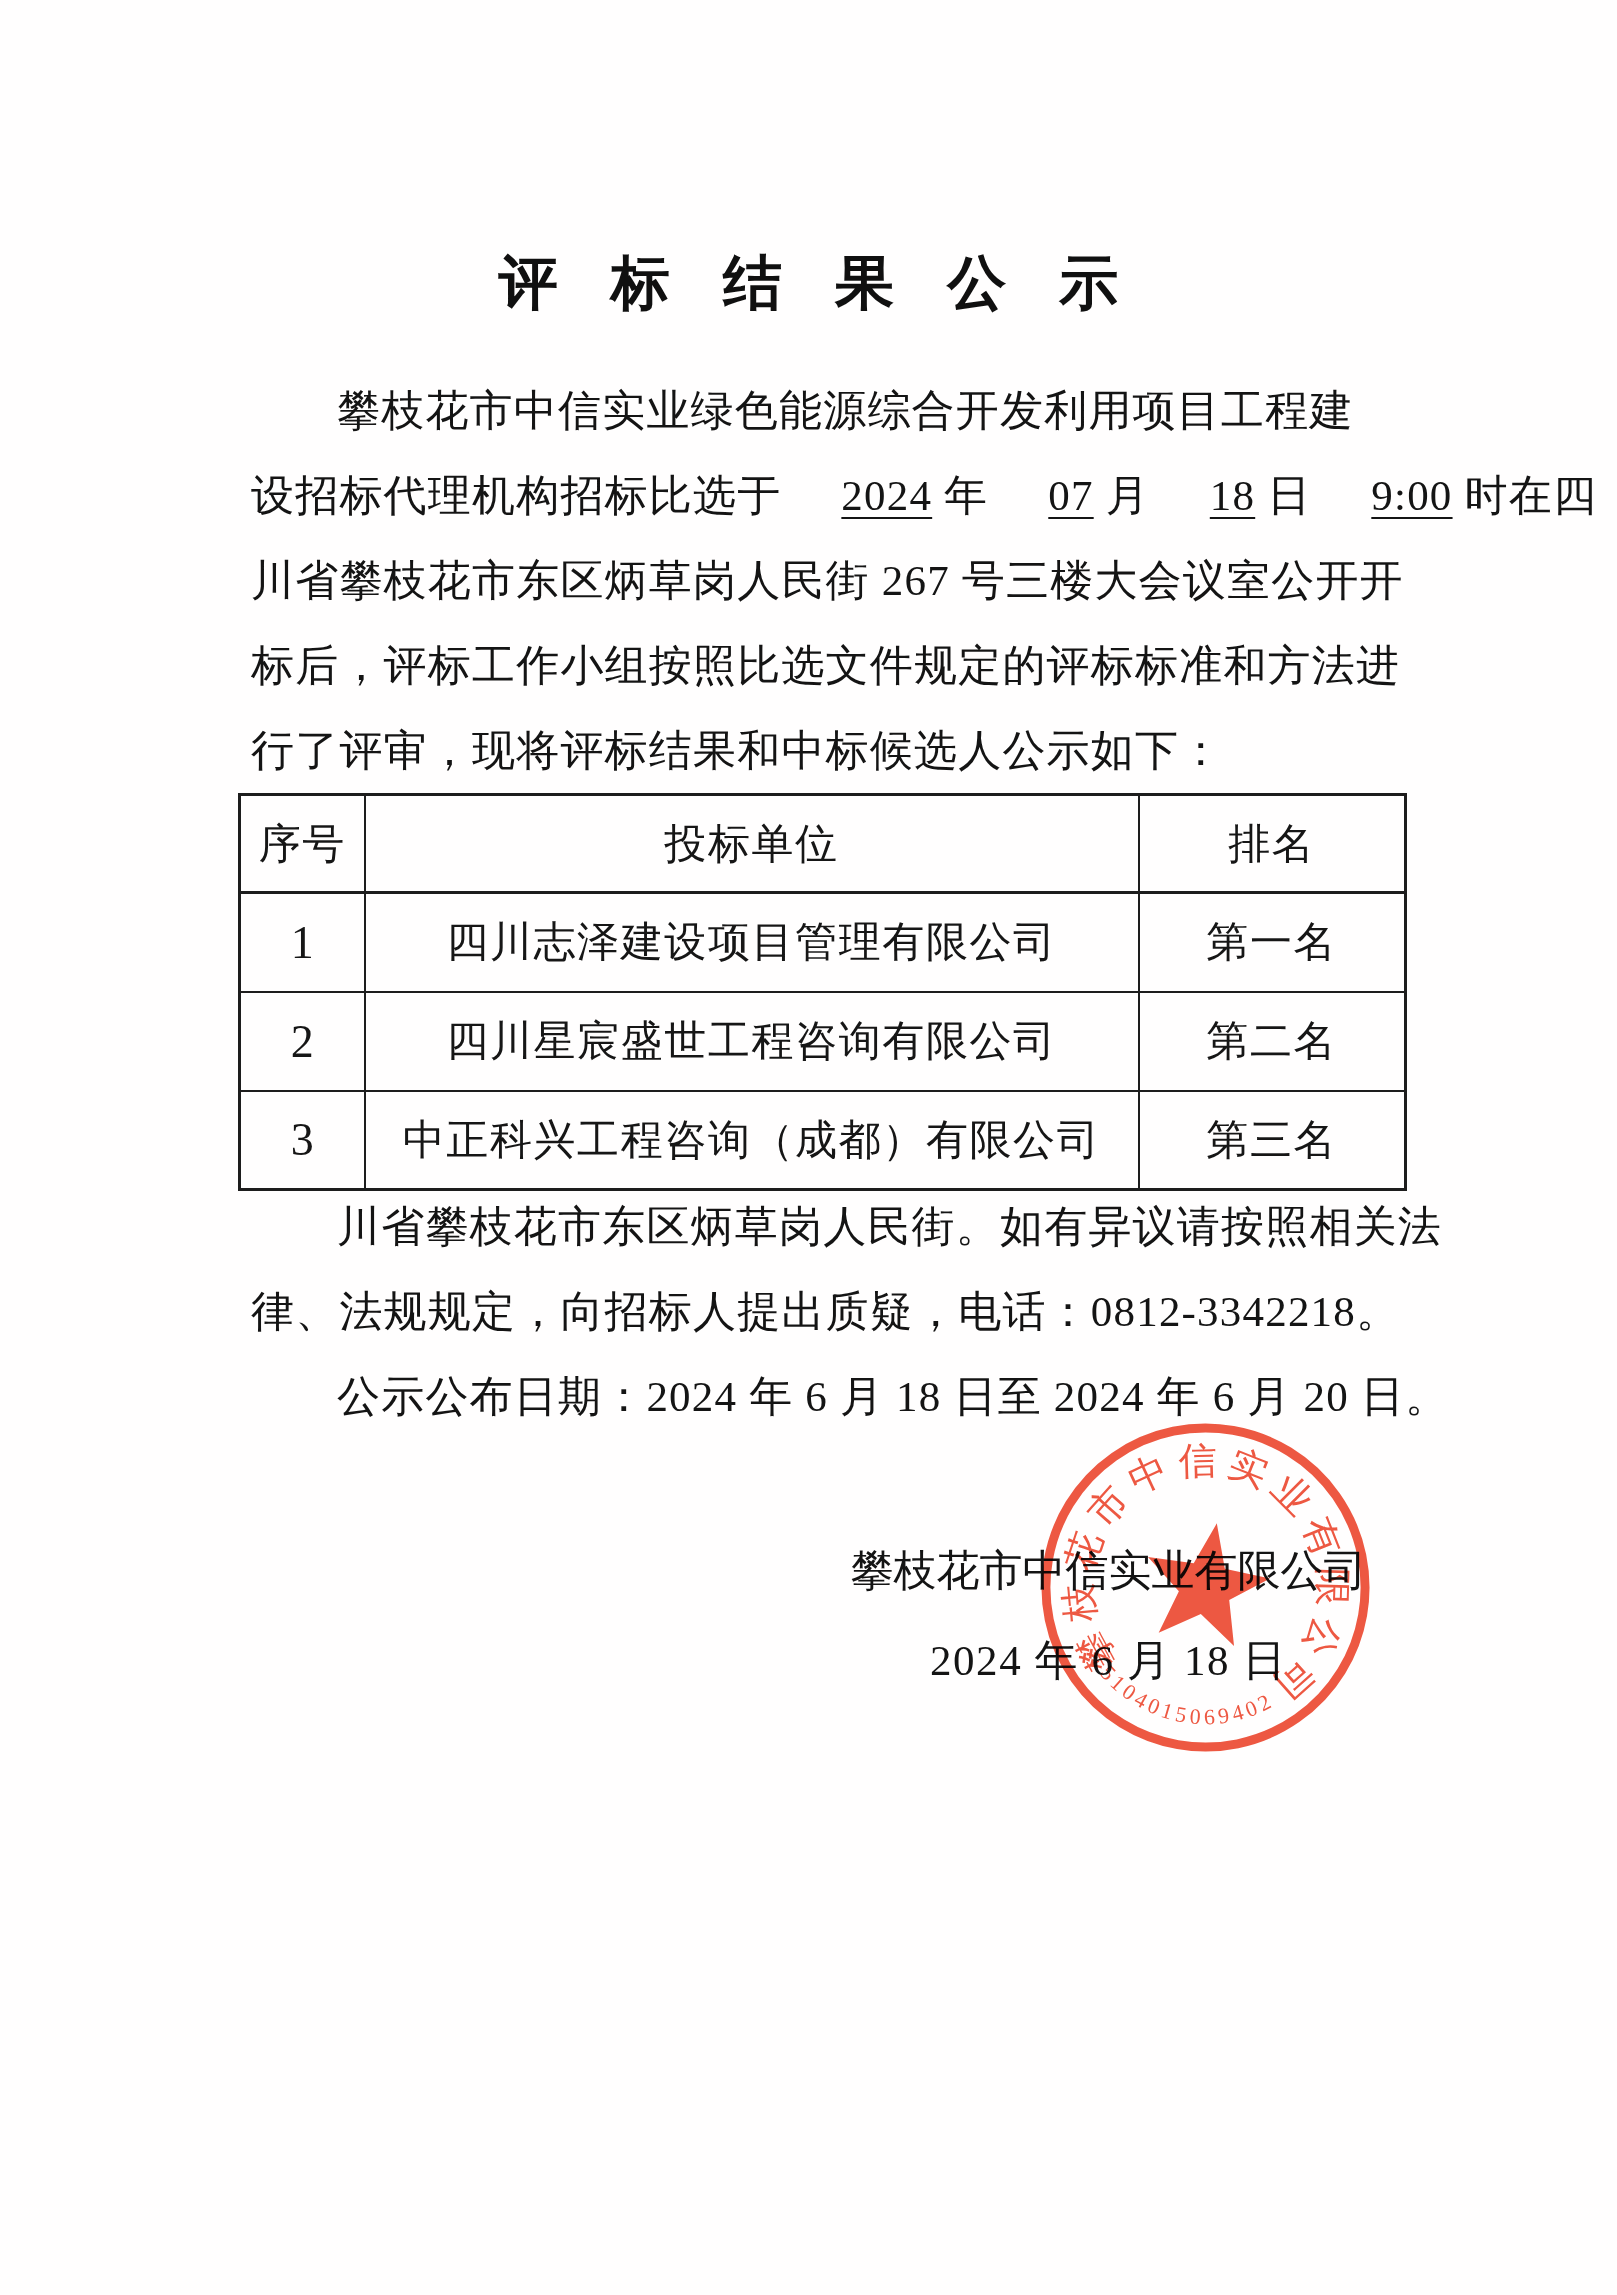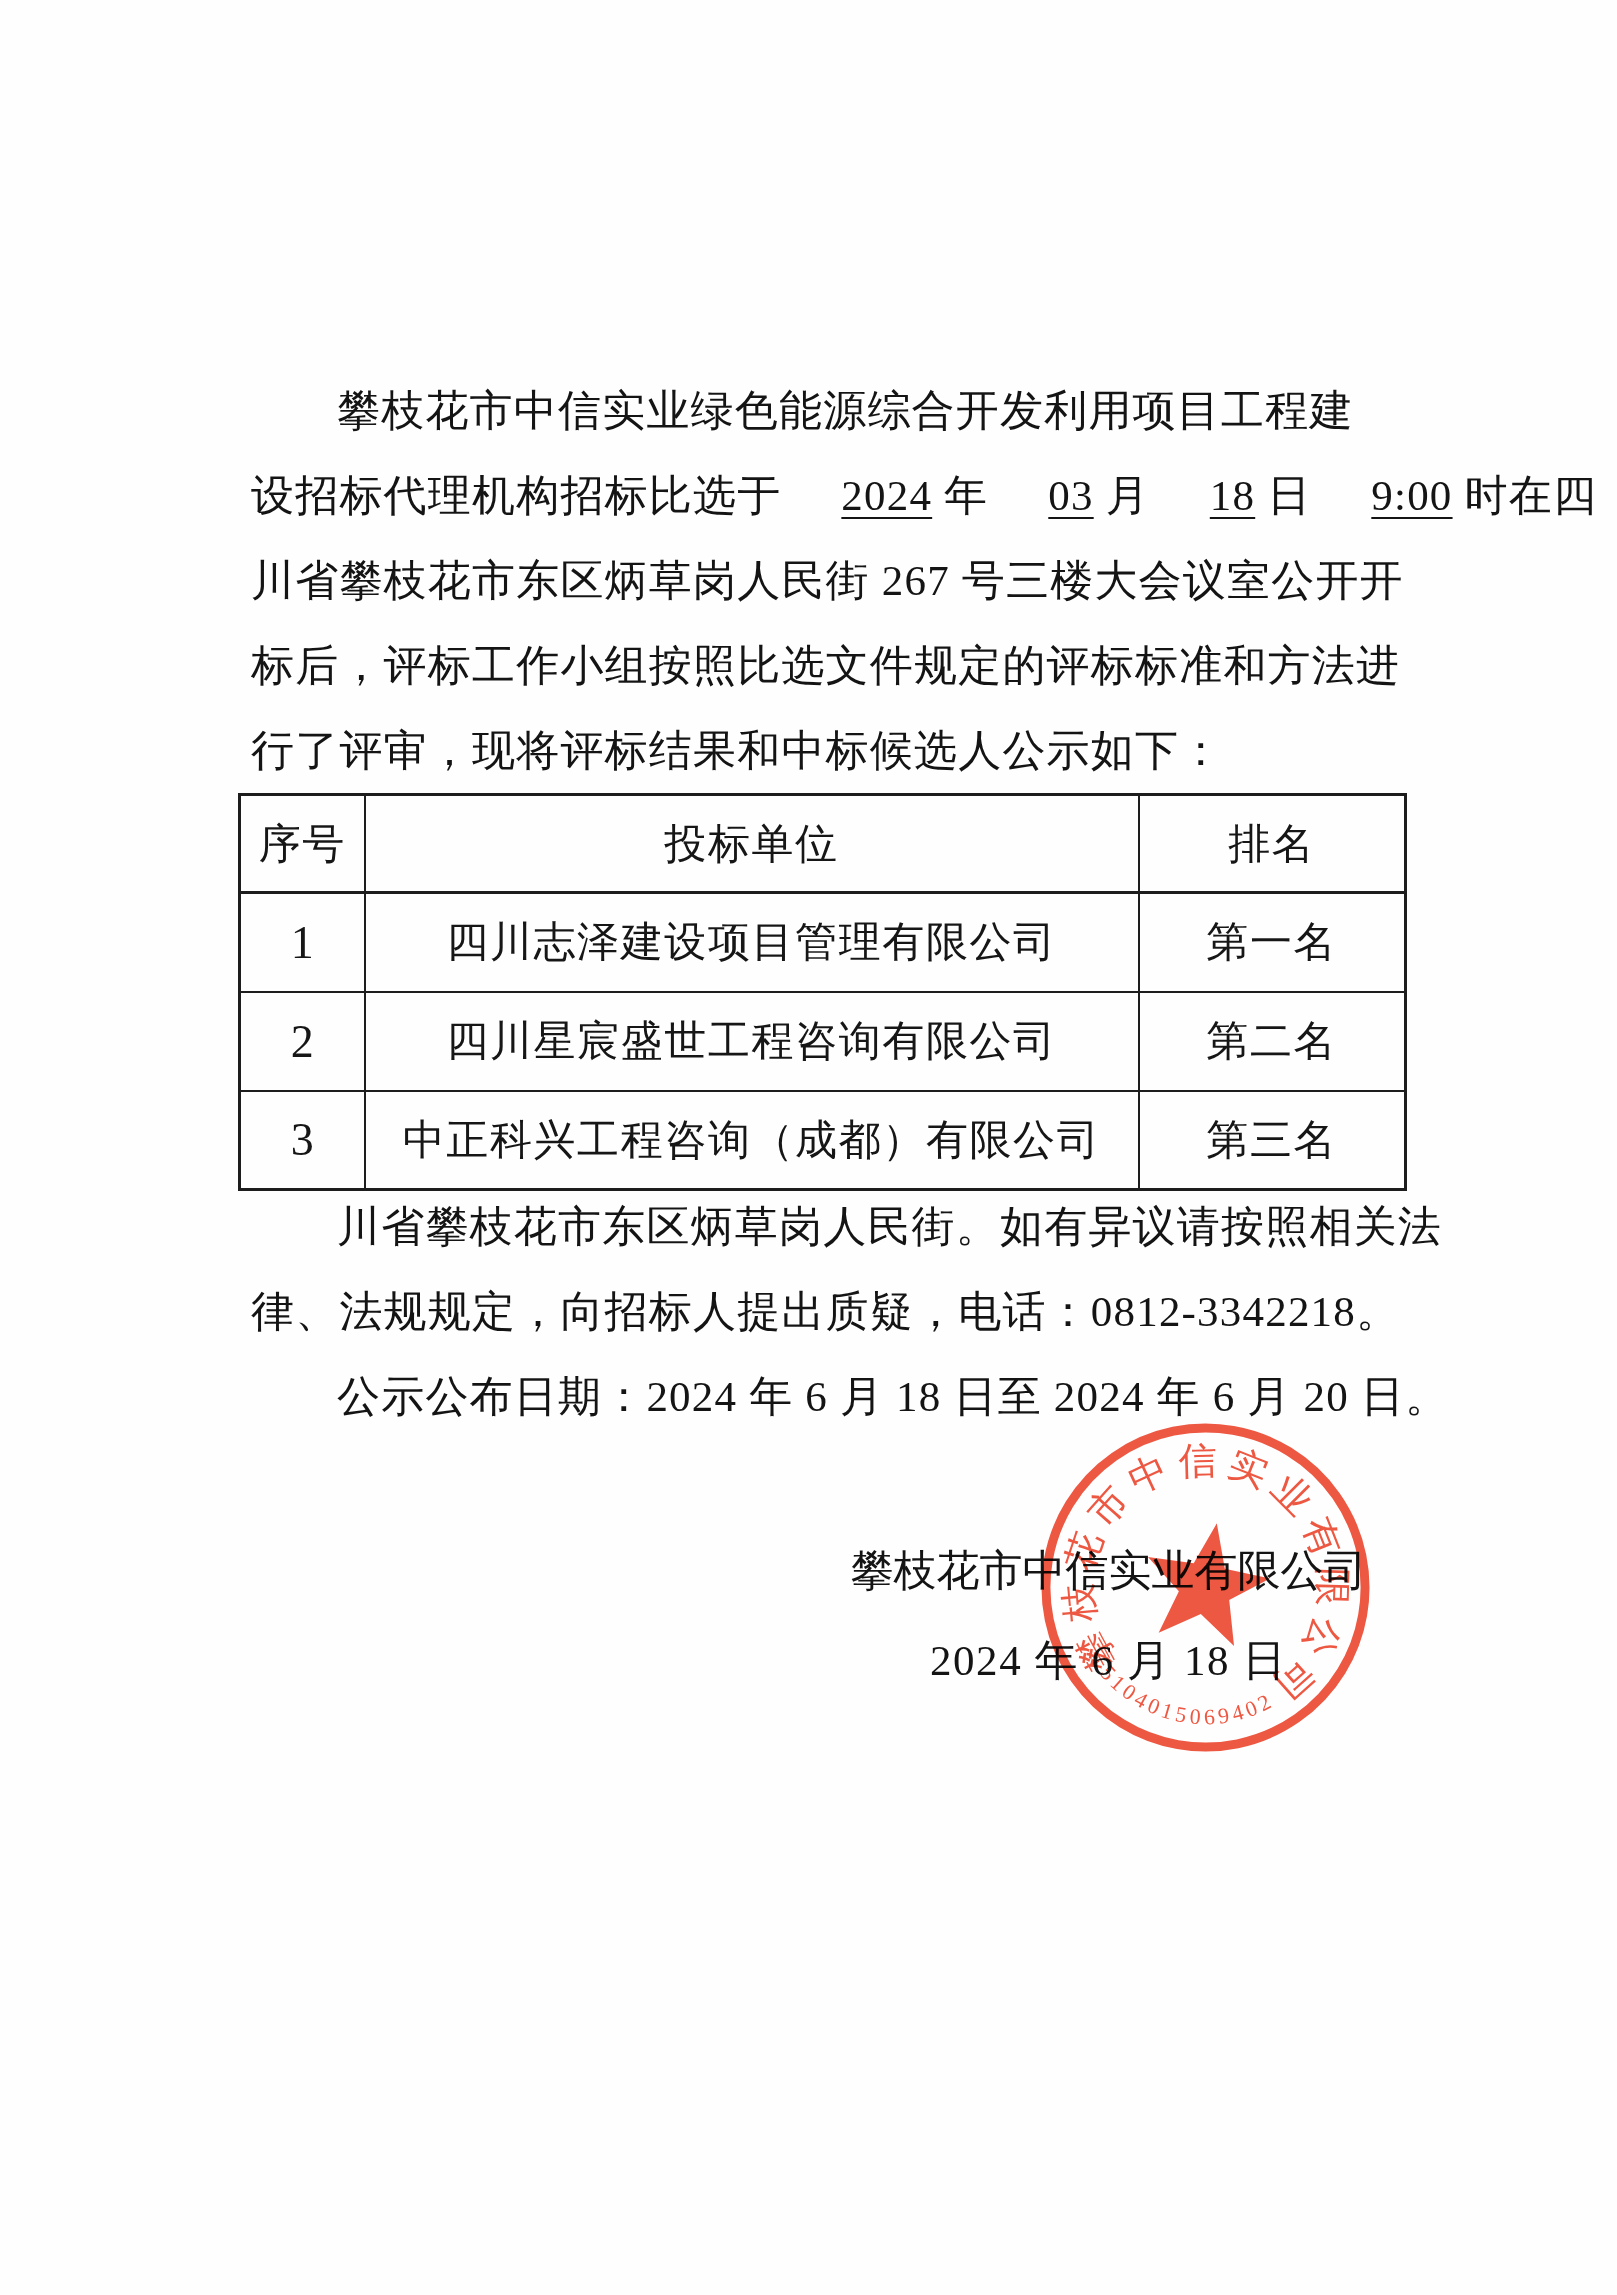--- a/index.html
+++ b/index.html
@@ -28,24 +28,25 @@
   .signature .date-line{margin-top:41px;letter-spacing:1.6px;}
   .stamp{position:absolute;left:1037px;top:1419px;width:337px;height:337px;
          mix-blend-mode:multiply;opacity:0.93;}
   .stamp text{font-family:"Liberation Serif","DejaVu Serif",serif;}
 </style>
 </head>
 <body>
 
 <div class="page">
 
+  <h1 class="title">评标结果公示</h1>
 
   <div class="body-block" id="para1">
       <div class="line indent"><span>攀枝花市中信实业绿色能源综合开发利用项目工程建</span></div>
-      <div class="line"><span>设招标代理机构招标比选于 </span><span class="u">2024</span><span> 年 </span><span class="u">03</span><span> 月 </span><span class="u">18</span><span> 日 </span><span class="u">9:00</span><span> 时在四</span></div>
+      <div class="line"><span>设招标代理机构招标比选于 </span><span class="u">2024</span><span> 年 </span><span class="u">07</span><span> 月 </span><span class="u">18</span><span> 日 </span><span class="u">9:00</span><span> 时在四</span></div>
       <div class="line"><span>川省攀枝花市东区炳草岗人民街 267 号三楼大会议室公开开</span></div>
       <div class="line"><span>标后，评标工作小组按照比选文件规定的评标标准和方法进</span></div>
       <div class="line"><span>行了评审，现将评标结果和中标候选人公示如下：</span></div>
     </div>
 
   <table class="result-table">
     <colgroup>
       <col style="width:125px">
         <col style="width:774px">
         <col style="width:267px">

